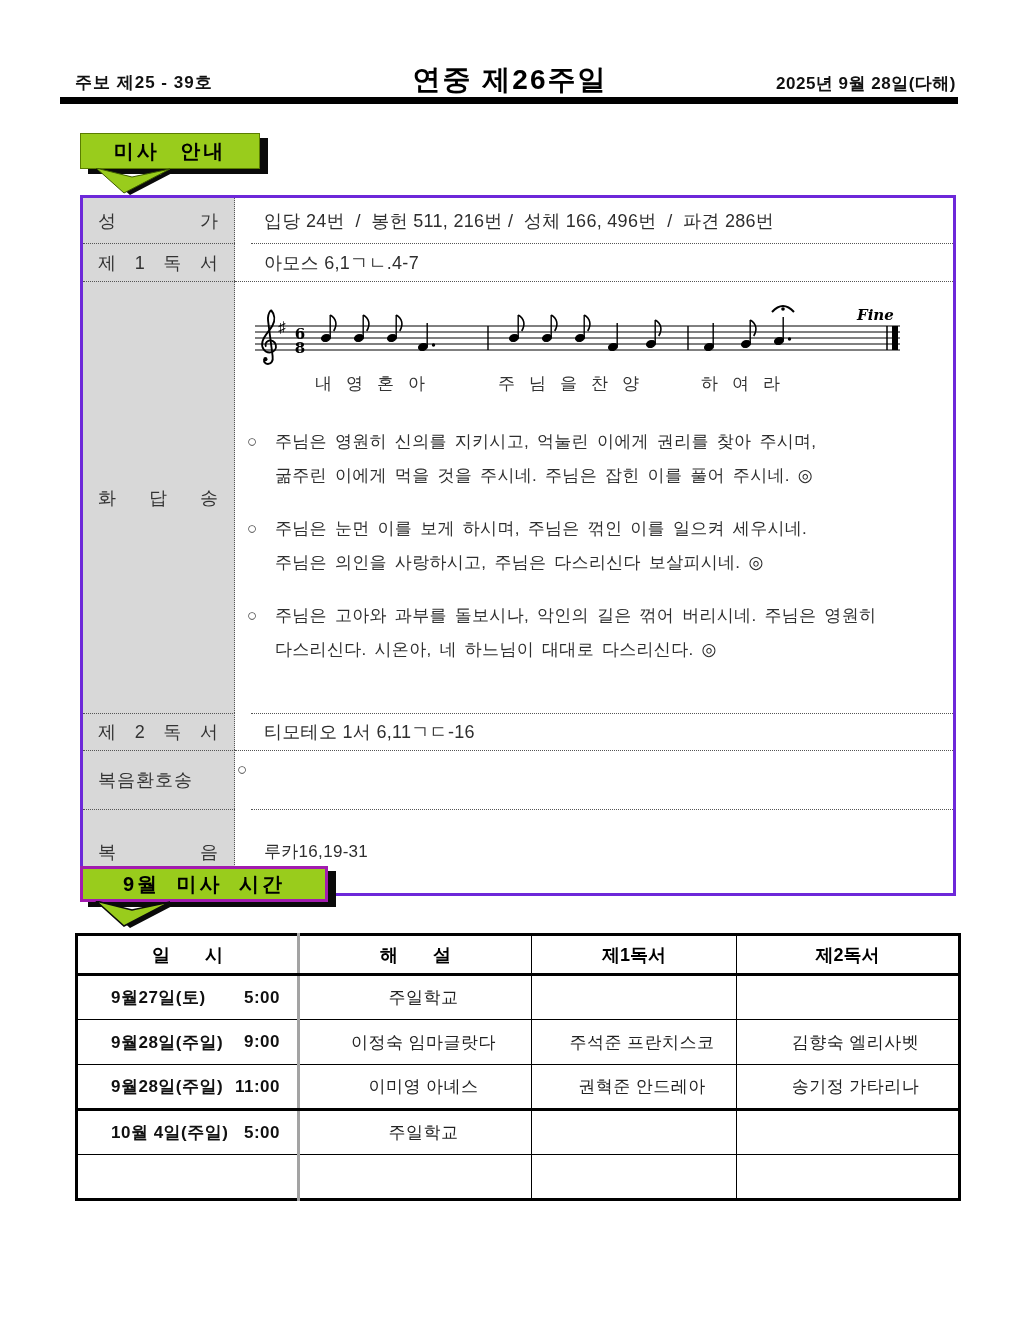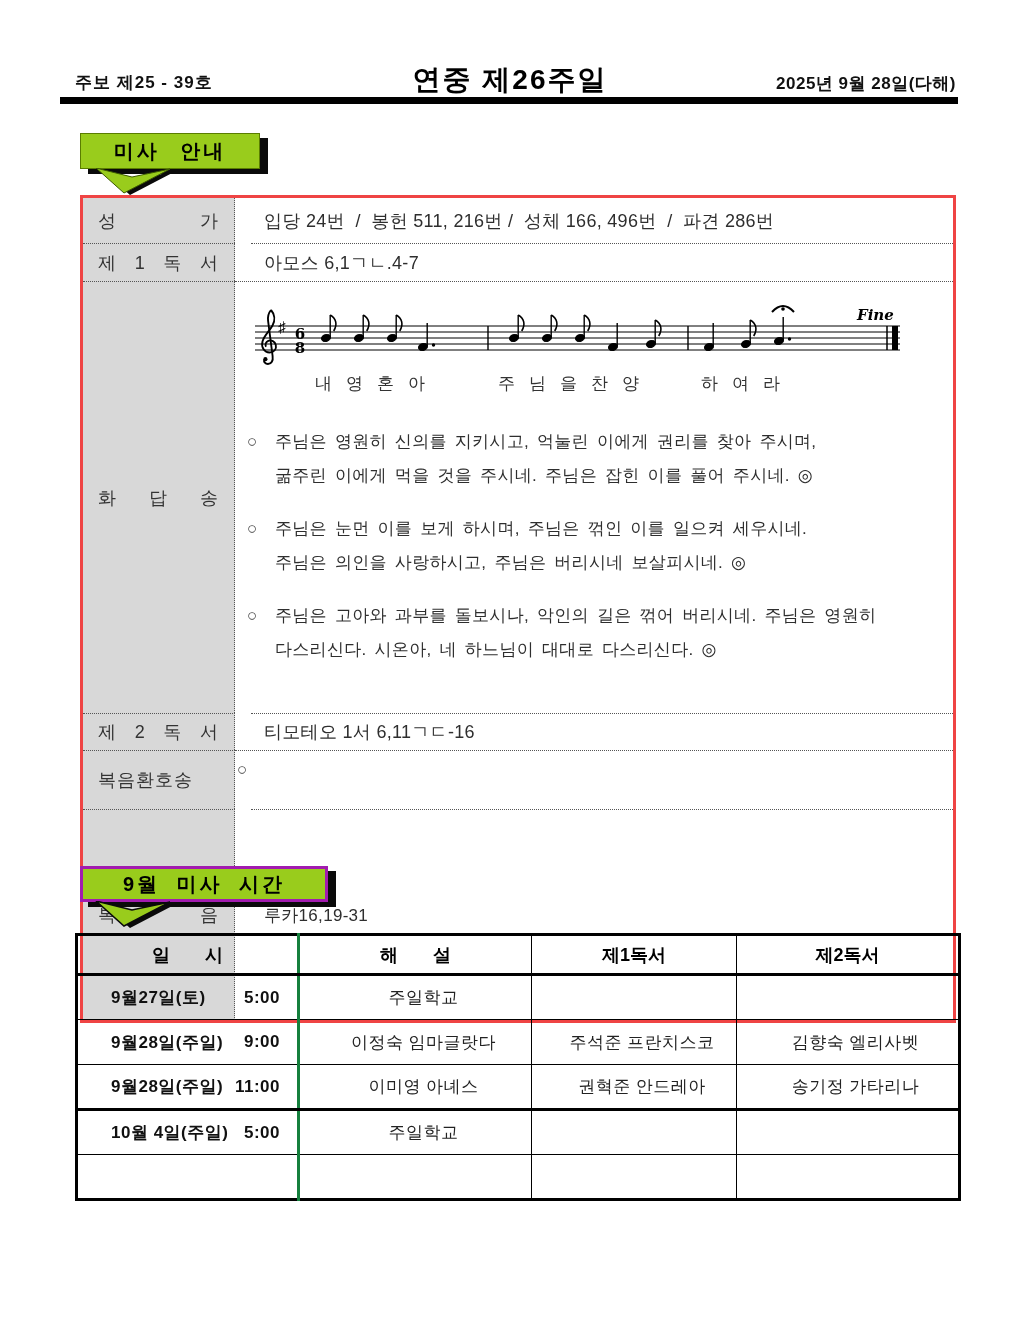--- a/index.html
+++ b/index.html
@@ -17,22 +17,22 @@
   
   .banner { position:absolute; height:36px; background:#99cc1c; display:flex; align-items:center; justify-content:center;
             font-size:20px; font-weight:bold; color:#000; letter-spacing:3px; box-shadow:8px 5px 0 0 #0a0a0a; }
   .banner.b1 { left:80px; top:133px; width:180px; word-spacing:12px; border:1px solid #5a7d00; }
   .banner.b2 { left:80px; top:866px; width:248px; word-spacing:8px; border:3px solid #a21caf; }
   .banner-arrow { position:absolute; width:86px; height:28px; }
   .banner-arrow.a1 { left:92px; top:168px; }
   .banner-arrow.a2 { left:92px; top:901px; }
 
   
-  .mass-table { position:absolute; left:80px; top:195px; width:876px; height:828px;
-                border:3px solid #ef4444; display:grid; grid-template-columns:152px 1fr;
+  .mass-table { position:absolute; left:80px; top:195px; width:876px; height:701px;
+                border:3px solid #6d28d9; display:grid; grid-template-columns:152px 1fr;
                 grid-template-rows:45px 38px 432px 37px 59px auto; }
   .mcell { border-top:1.5px dotted #555; display:flex; align-items:center; overflow:hidden; }
   .mcell.r0 { border-top:none; }
   .mlabel { background:#d8d8d8; border-right:1.5px dotted #555; padding:0 15px; }
   .mlabel span { display:inline-block; width:100%; font-size:18px; color:#333; letter-spacing:1px;
                  text-align:justify; text-align-last:justify; }
   .mval { padding:0 10px 0 13px; font-size:18px; color:#2e2e2e; letter-spacing:0.3px; white-space:pre-wrap;margin-left:16px; }
   .mval.small { font-size:17px; }
 
   
@@ -46,21 +46,21 @@
   .accl .vmark { position:absolute; left:2px; top:5px; color:#4a4a4a; }
 
   
   table.sched { position:absolute; left:75px; top:933px; width:883px; border-collapse:collapse;
                 border:3px solid #000; table-layout:fixed; }
   .sched th { height:40px; font-size:18px; font-weight:bold; color:#000; text-align:center;
               border:1.2px solid #000; border-bottom:3px solid #000; }
   .sched th.sp { word-spacing:30px; }
   .sched td { height:45px; font-size:17px; color:#222; text-align:center;
               border:1.2px solid #000; letter-spacing:0.5px;padding-left:16px; }
-  .sched th:first-child, .sched td:first-child { border-right:3px solid #15803d; }
+  .sched th:first-child, .sched td:first-child { border-right:3px solid #a3a3a3; }
   .sched tr.thickb td { border-bottom:3px solid #000; }
   .dt-cell { display:flex; justify-content:space-between; align-items:center; padding:0 17px; font-weight:bold; color:#111; }
 </style>
 </head>
 <body>
 
 <div class="page">
 
   <div class="hdr-issue">주보 제25 - 39호</div>
   <div class="hdr-title">연중 제26주일</div>
@@ -192,21 +192,21 @@
       </svg>
 
       <div class="verse">
         <span class="vmark">○</span>
         <div>주님은 영원히 신의를 지키시고, 억눌린 이에게 권리를 찾아 주시며,</div>
         <div>굶주린 이에게 먹을 것을 주시네. 주님은 잡힌 이를 풀어 주시네. ◎</div>
       </div>
       <div class="verse">
         <span class="vmark">○</span>
         <div>주님은 눈먼 이를 보게 하시며, 주님은 꺾인 이를 일으켜 세우시네.</div>
-        <div>주님은 의인을 사랑하시고, 주님은 버리시네 보살피시네. ◎</div>
+        <div>주님은 의인을 사랑하시고, 주님은 다스리신다 보살피시네. ◎</div>
       </div>
       <div class="verse">
         <span class="vmark">○</span>
         <div>주님은 고아와 과부를 돌보시나, 악인의 길은 꺾어 버리시네. 주님은 영원히</div>
         <div>다스리신다. 시온아, 네 하느님이 대대로 다스리신다. ◎</div>
       </div>
     </div>
 
     <div class="mcell mlabel">
       <span>제 2 독 서</span>

